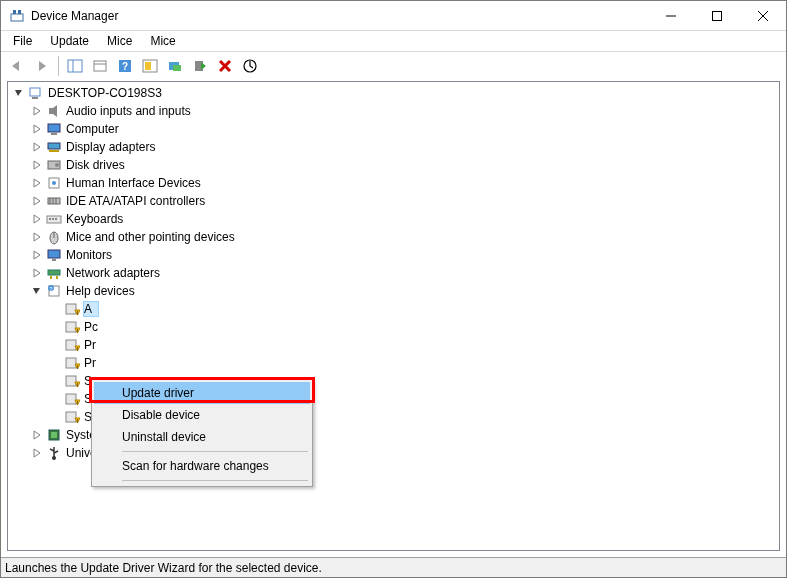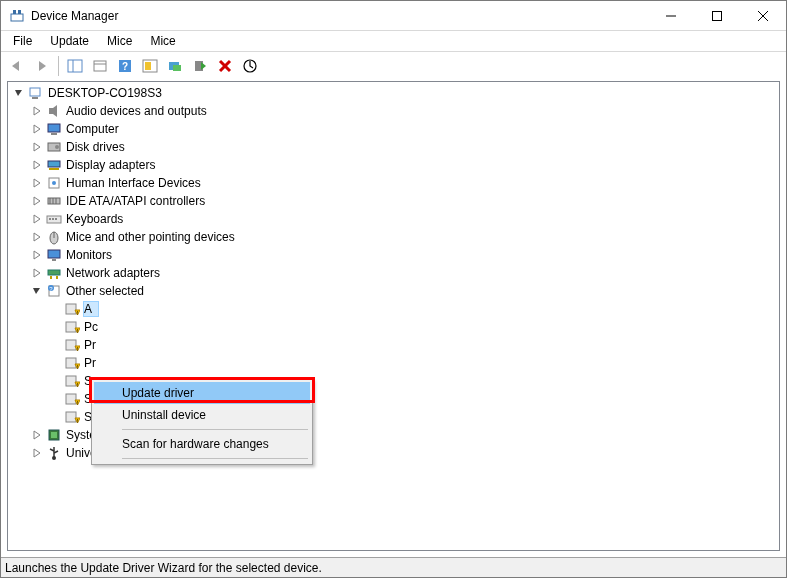--- a/index.html
+++ b/index.html
@@ -305,21 +305,21 @@
               <svg width="10" height="10">
                 <path d="M2 1 L8 5 L2 9 Z" fill="none" stroke="#808080"></path>
               </svg>
             </span>
             <span class="row-icon">
               <svg width="16" height="16">
                 <rect x="3" y="5" width="4" height="6" fill="#888"></rect>
                 <path d="M7 5 L11 2 L11 14 L7 11 Z" fill="#888"></path>
               </svg>
             </span>
-            <span class="row-label">Audio devices and outputs</span>
+            <span class="row-label">Audio inputs and inputs</span>
           </div>
           <div class="tree-row">
             <span class="indent"></span>
             <span class="expander">
               <svg width="10" height="10">
                 <path d="M2 1 L8 5 L2 9 Z" fill="none" stroke="#808080"></path>
               </svg>
             </span>
             <span class="row-icon">
               <svg width="16" height="16">
@@ -331,40 +331,40 @@
           </div>
           <div class="tree-row">
             <span class="indent"></span>
             <span class="expander">
               <svg width="10" height="10">
                 <path d="M2 1 L8 5 L2 9 Z" fill="none" stroke="#808080"></path>
               </svg>
             </span>
             <span class="row-icon">
               <svg width="16" height="16">
+                <rect x="2" y="4" width="12" height="6" fill="#4aa0d0" stroke="#336"></rect>
+                <rect x="3" y="11" width="10" height="2" fill="#c0a000"></rect>
+              </svg>
+            </span>
+            <span class="row-label">Display adapters</span>
+          </div>
+          <div class="tree-row">
+            <span class="indent"></span>
+            <span class="expander">
+              <svg width="10" height="10">
+                <path d="M2 1 L8 5 L2 9 Z" fill="none" stroke="#808080"></path>
+              </svg>
+            </span>
+            <span class="row-icon">
+              <svg width="16" height="16">
                 <rect x="2" y="4" width="12" height="8" fill="#c0c0c0" stroke="#666"></rect>
                 <circle cx="11" cy="8" r="2" fill="#888"></circle>
               </svg>
             </span>
             <span class="row-label">Disk drives</span>
-          </div>
-          <div class="tree-row">
-            <span class="indent"></span>
-            <span class="expander">
-              <svg width="10" height="10">
-                <path d="M2 1 L8 5 L2 9 Z" fill="none" stroke="#808080"></path>
-              </svg>
-            </span>
-            <span class="row-icon">
-              <svg width="16" height="16">
-                <rect x="2" y="4" width="12" height="6" fill="#4aa0d0" stroke="#336"></rect>
-                <rect x="3" y="11" width="10" height="2" fill="#c0a000"></rect>
-              </svg>
-            </span>
-            <span class="row-label">Display adapters</span>
           </div>
           <div class="tree-row">
             <span class="indent"></span>
             <span class="expander">
               <svg width="10" height="10">
                 <path d="M2 1 L8 5 L2 9 Z" fill="none" stroke="#808080"></path>
               </svg>
             </span>
             <span class="row-icon">
               <svg width="16" height="16">
@@ -461,21 +461,21 @@
                 <path d="M1 2 L8 2 L4 8 Z" fill="#404040"></path>
               </svg>
             </span>
             <span class="row-icon">
               <svg width="16" height="16">
                 <rect x="3" y="3" width="10" height="10" fill="#fff" stroke="#888"></rect>
                 <circle cx="5" cy="5" r="3" fill="#4a90d9"></circle>
                 <text x="5" y="8" text-anchor="middle" fill="#fff" font-size="6">?</text>
               </svg>
             </span>
-            <span class="row-label">Other selected</span>
+            <span class="row-label">Help devices</span>
           </div>
           <div class="tree-row selected">
             <span class="indent"></span>
             <span class="indent"></span>
             <span class="expander"></span>
             <span class="row-icon">
               <svg width="16" height="16">
                 <rect x="2" y="3" width="10" height="10" fill="#e8e8e8" stroke="#888"></rect>
                 <polygon points="11,9 16,9 13.5,14" fill="#ffcc00" stroke="#b08000"></polygon>
                 <text x="13.5" y="13.5" text-anchor="middle" font-size="6" fill="#000">!</text>
@@ -593,20 +593,23 @@
             </span>
             <span class="row-label">Universal Serial Bus controllers</span>
           </div>
         </div>
 
     </div>
 
     <div class="context-menu">
       <div class="cm-item highlight">
           <span>Update driver</span>
+        </div>
+      <div class="cm-item">
+          <span>Disable device</span>
         </div>
       <div class="cm-item">
           <span>Uninstall device</span>
         </div>
       <div class="cm-sep"></div>
       <div class="cm-item">
           <span>Scan for hardware changes</span>
         </div>
       <div class="cm-sep"></div>
     </div>

